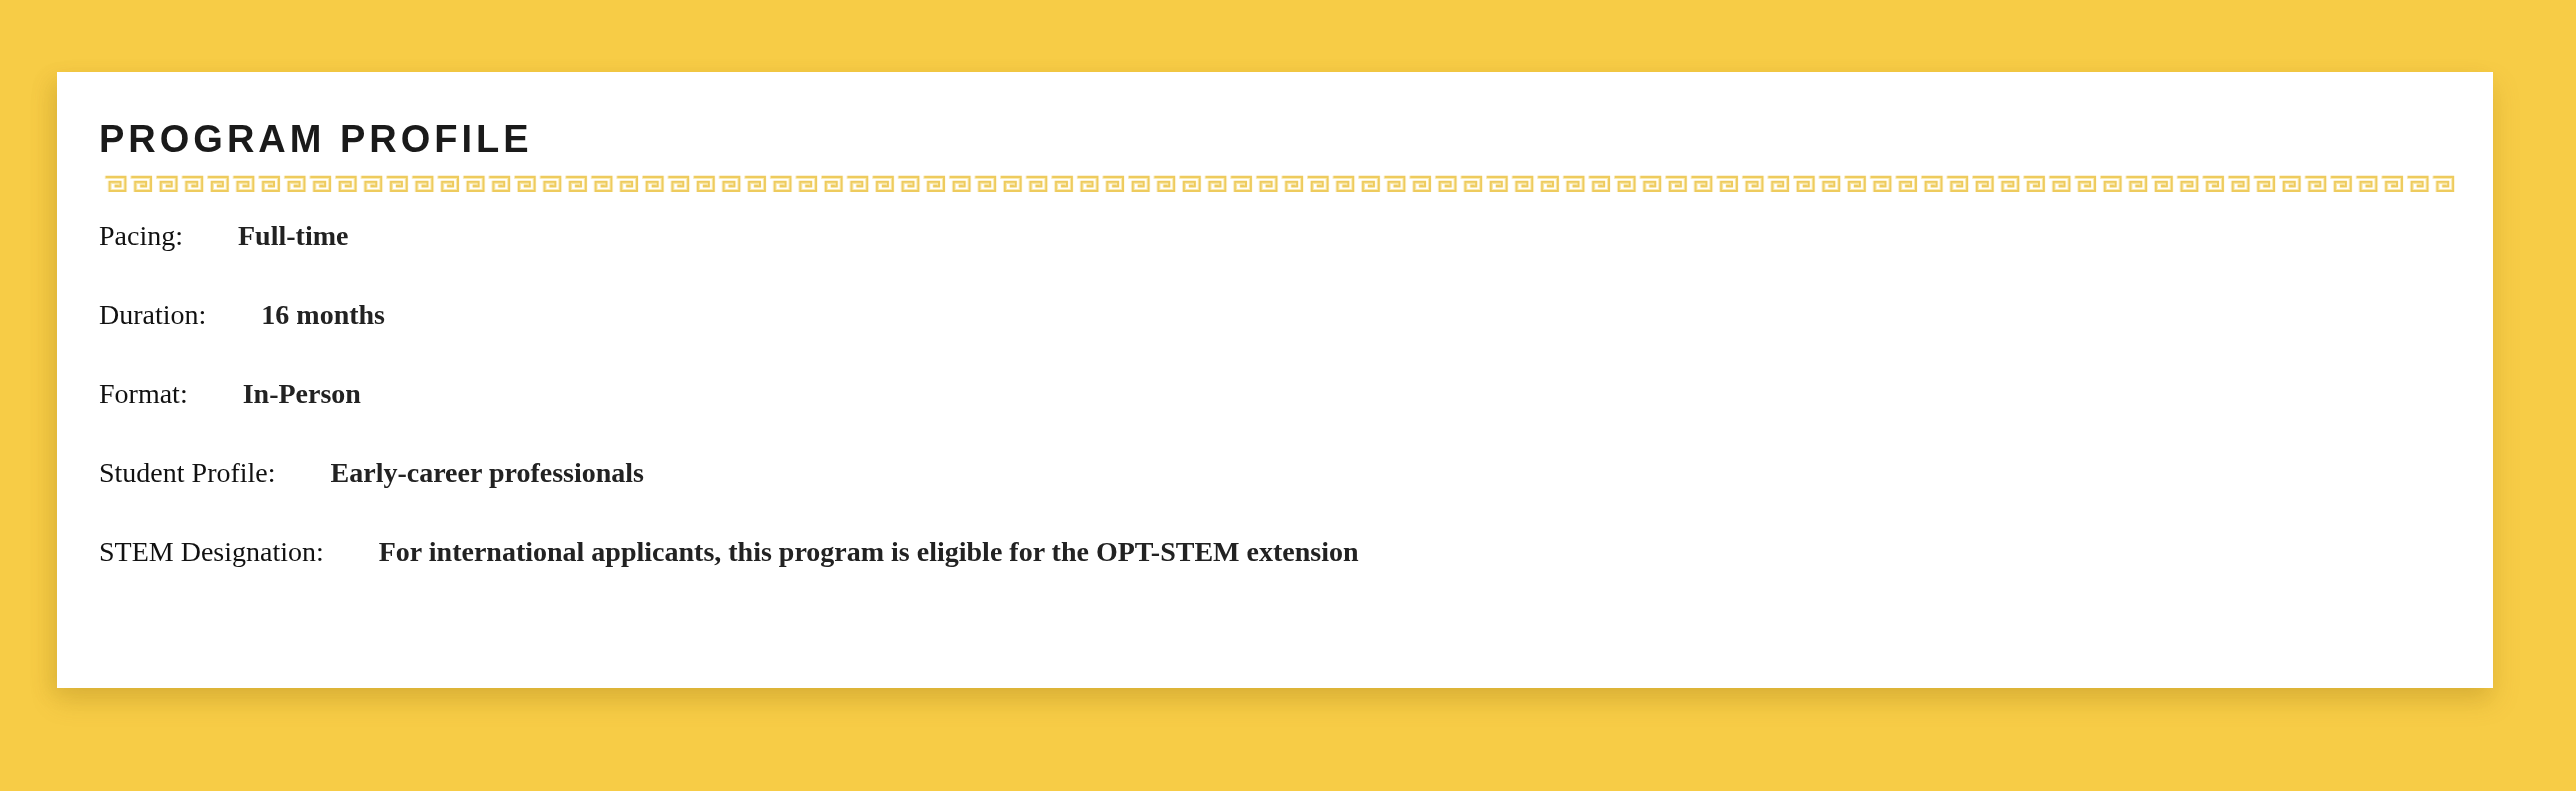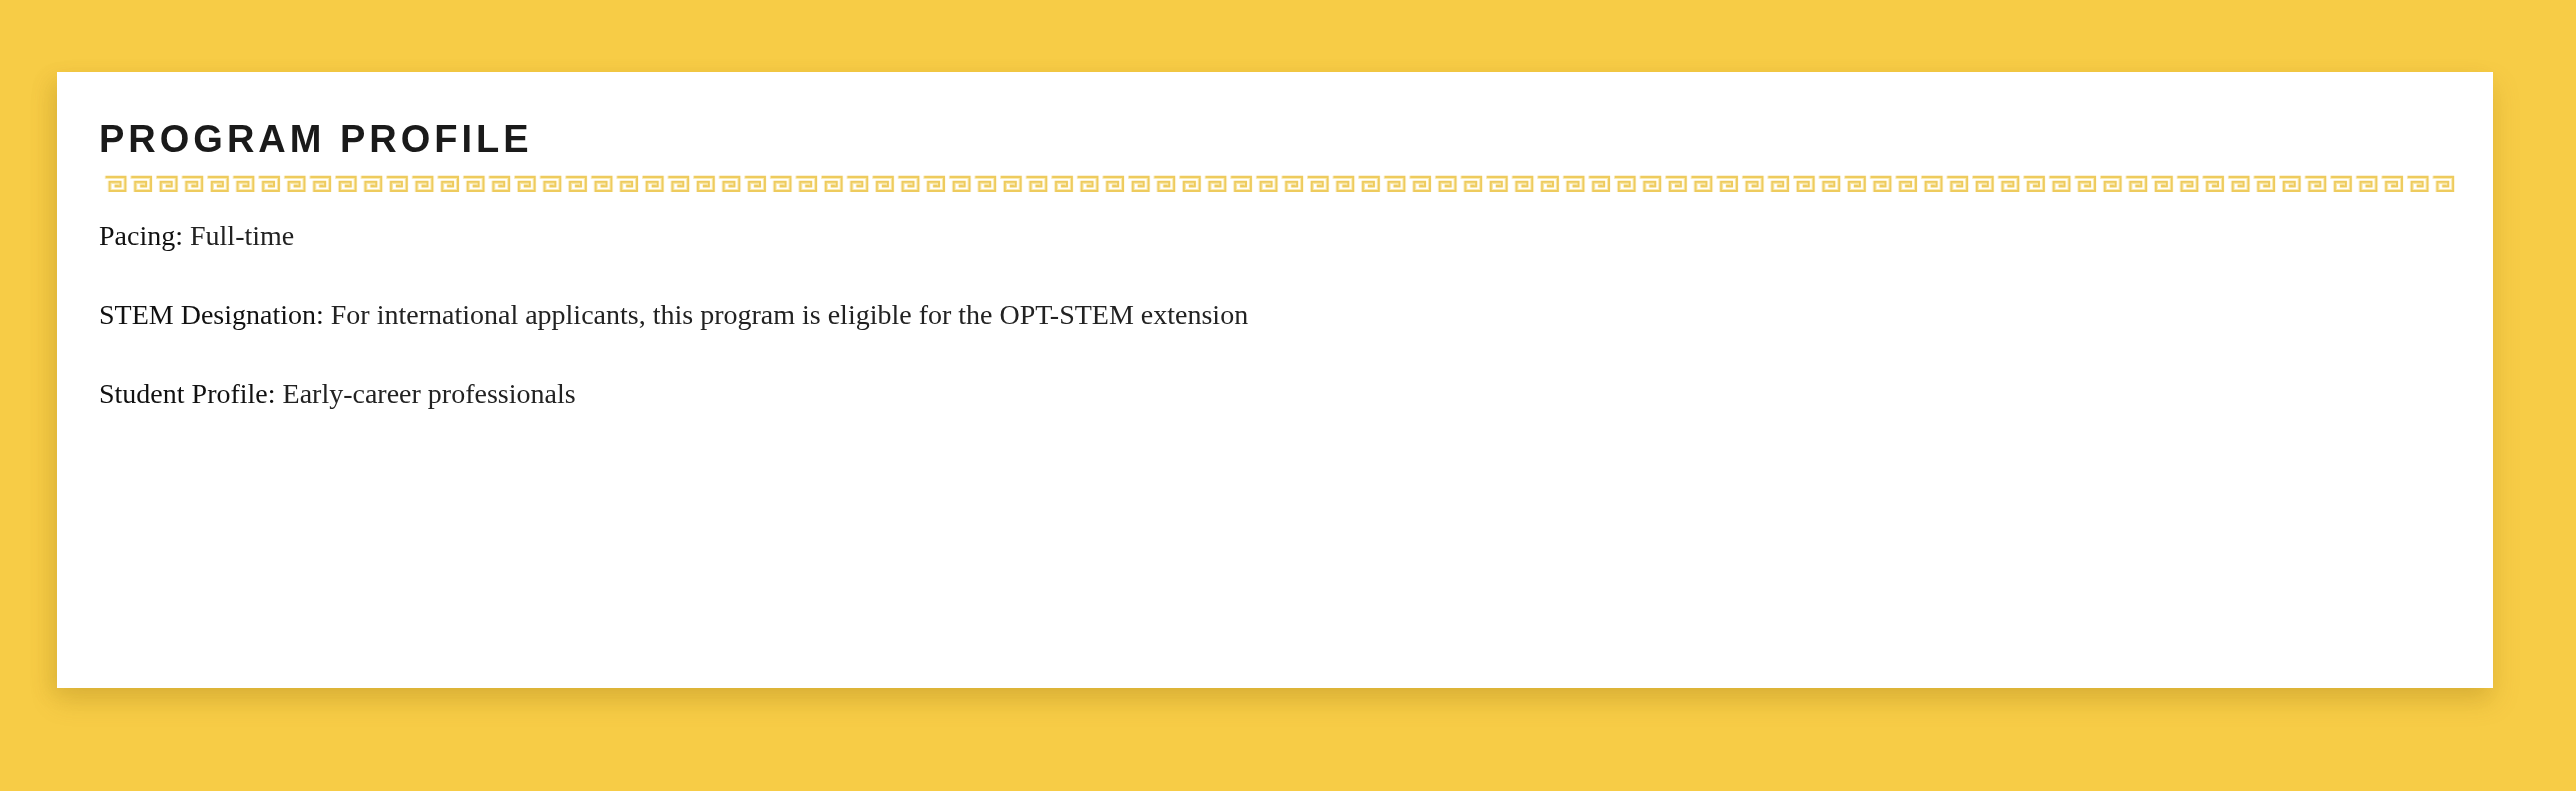--- a/index.html
+++ b/index.html
@@ -84,22 +84,23 @@
   .detail-row:last-child {
     margin-bottom: 0;
   }
 
   .detail-label {
     font-weight: normal;
     color: #111111;
   }
 
   .detail-value {
-    font-weight: normal;
+    font-weight: bold;
     color: #222222;
+    margin-left: 48px;
   }
 </style>
 </head>
 <body>
 
 <div class="page">
 
   <div class="card">
     <div class="card-inner">
 
@@ -121,31 +122,39 @@
         </svg>
       </div>
 
       <div class="details">
 
         <p class="detail-row">
           <span class="detail-label">Pacing:</span>
           <span class="detail-value">Full-time</span>
         </p>
 
+        <p class="detail-row">
+          <span class="detail-label">Duration:</span>
+          <span class="detail-value">16 months</span>
+        </p>
+
+        <p class="detail-row">
+          <span class="detail-label">Format:</span>
+          <span class="detail-value">In-Person</span>
+        </p>
 
 
+        <p class="detail-row">
+          <span class="detail-label">Student Profile:</span>
+          <span class="detail-value">Early-career professionals</span>
+        </p>
 
         <p class="detail-row">
           <span class="detail-label">STEM Designation:</span>
           <span class="detail-value">For international applicants, this program is eligible for the OPT-STEM extension</span>
-        </p>
-
-        <p class="detail-row">
-          <span class="detail-label">Student Profile:</span>
-          <span class="detail-value">Early-career professionals</span>
         </p>
 
       </div>
     </div>
   </div>
 
 </div>
 
 
 </body></html>

